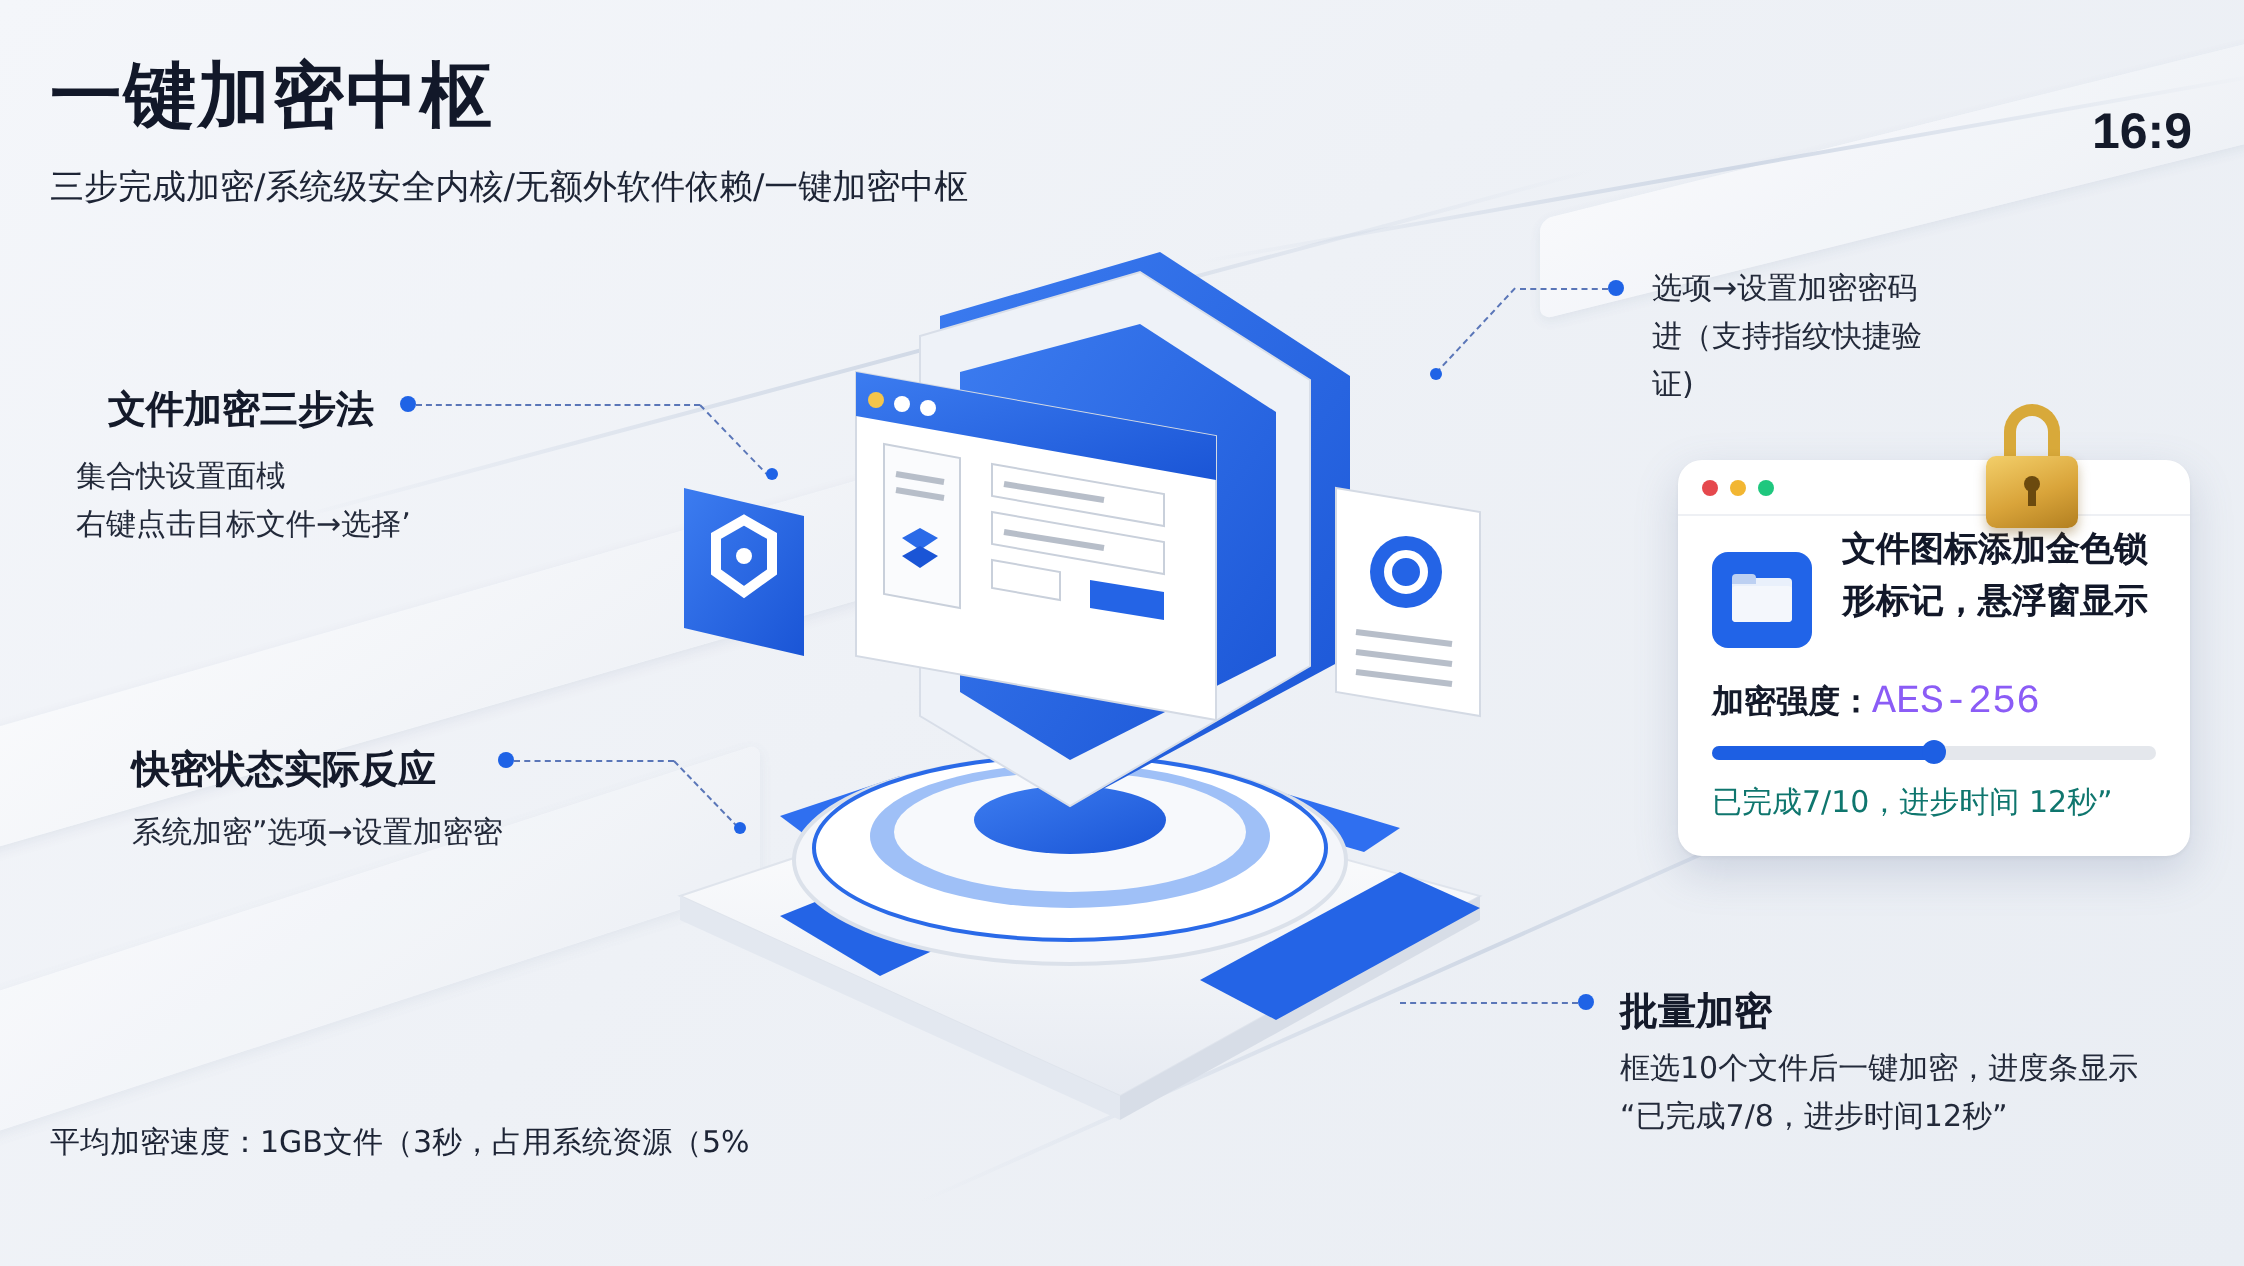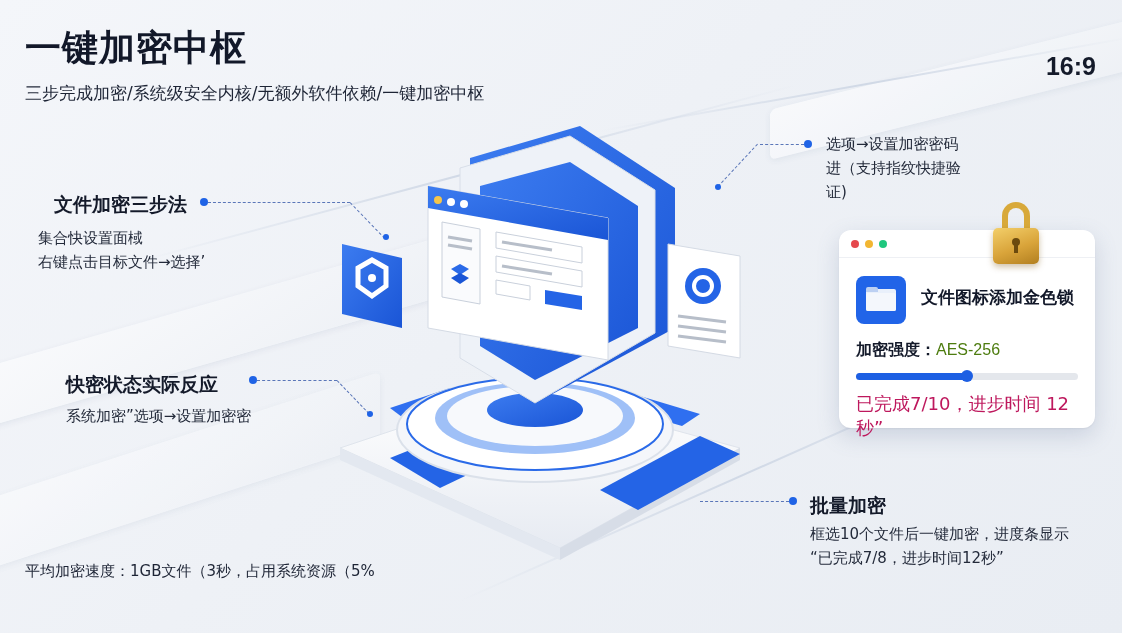--- a/index.html
+++ b/index.html
@@ -30,27 +30,27 @@
       position: absolute; left: 839px; top: 230px; width: 256px; height: 198px;
       background: #ffffff; border-radius: 12px;
       box-shadow: 0 8px 22px rgba(90,110,150,0.22), 0 1px 2px rgba(0,0,0,0.05);
     }
     .panel-bar { height: 28px; border-bottom: 1px solid #eef0f4; display: flex; align-items: center; padding-left: 12px; gap: 6px; }
     .tl { width: 8px; height: 8px; border-radius: 50%; }
     .panel-folder { position: absolute; left: 17px; top: 46px; width: 50px; height: 48px; background: #2164e8; border-radius: 8px; }
     .panel-folder .f-back { position: absolute; left: 10px; top: 13px; width: 30px; height: 22px; background: #e9f0fb; border-radius: 2px; }
     .panel-folder .f-tab { position: absolute; left: 10px; top: 11px; width: 12px; height: 5px; background: #bcd0f2; border-radius: 2px 2px 0 0; }
     .panel-folder .f-front { position: absolute; left: 10px; top: 17px; width: 30px; height: 18px; background: #f4f7fc; border-radius: 2px; }
-    .panel-text { position: absolute; left: 82px; top: 54px; font-size: 17px; line-height: 26px; font-weight: 700; color: #121829; }
+    .panel-text { position: absolute; left: 82px; top: 32px; font-size: 17px; line-height: 26px; font-weight: 700; color: #121829; }
     .panel-strength { position: absolute; left: 17px; top: 110px; font-size: 16px; font-weight: 700; color: #141a2a; }
-    .panel-strength .val { color: #4d7c0f; font-weight: 400; font-family: Liberation Sans, sans-serif; font-size: 16px; }
+    .panel-strength .val { color: #8b5cf6; font-weight: 400; font-family: Liberation Mono, monospace; font-size: 20px; }
     .progress { position: absolute; left: 17px; top: 143px; width: 222px; height: 7px; background: #e4e7ec; border-radius: 4px; }
     .progress-fill { position: absolute; left: 0; top: 0; height: 7px; background: #1d5fe3; border-radius: 4px; }
     .progress-knob { position: absolute; top: -3px; width: 12px; height: 12px; border-radius: 50%; background: #1d5fe3; margin-left: -6px; }
-    .panel-status { position: absolute; left: 17px; top: 162px; font-size: 18px; color: #be185d; }
+    .panel-status { position: absolute; left: 17px; top: 162px; font-size: 15px; color: #0f766e; }
 
     
     .lock { position: absolute; left: 993px; top: 202px; width: 46px; height: 62px; }
     .lock .shackle { position: absolute; left: 9px; top: 0; width: 28px; height: 32px; border: 6px solid #d8a93a; border-bottom: none; border-radius: 14px 14px 0 0; }
     .lock .body { position: absolute; left: 0; top: 26px; width: 46px; height: 36px; border-radius: 5px; background: linear-gradient(160deg, #f3cf6a 0%, #d9a43a 55%, #b27f20 100%); box-shadow: 0 3px 6px rgba(120,80,10,0.35); }
     .lock .hole { position: absolute; left: 19px; top: 10px; width: 8px; height: 8px; border-radius: 50%; background: #6b4a0e; }
     .lock .slot { position: absolute; left: 21px; top: 15px; width: 4px; height: 10px; background: #6b4a0e; }
   </style>
 </head>
 <body>
@@ -180,20 +180,21 @@
     <span class="tl" style="background:#f2b632;"></span>
     <span class="tl" style="background:#1fc77e;"></span>
   </div>
   <div class="panel-folder">
     <div class="f-back"></div>
       <div class="f-tab"></div>
       <div class="f-front"></div>
   </div>
   <div class="panel-text">
     <div>文件图标添加金色锁</div>
+    <div>形标记，悬浮窗显示</div>
   </div>
   <div class="panel-strength">
     <span>加密强度：</span><span class="val">AES-256</span>
   </div>
   <div class="progress">
     <div class="progress-fill" id="pfill" style="width: 50%;"></div>
     <div class="progress-knob" id="pknob" style="left: 50%;"></div>
   </div>
   <div class="panel-status">已完成7/10，进步时间 12秒”</div>
 </div>

